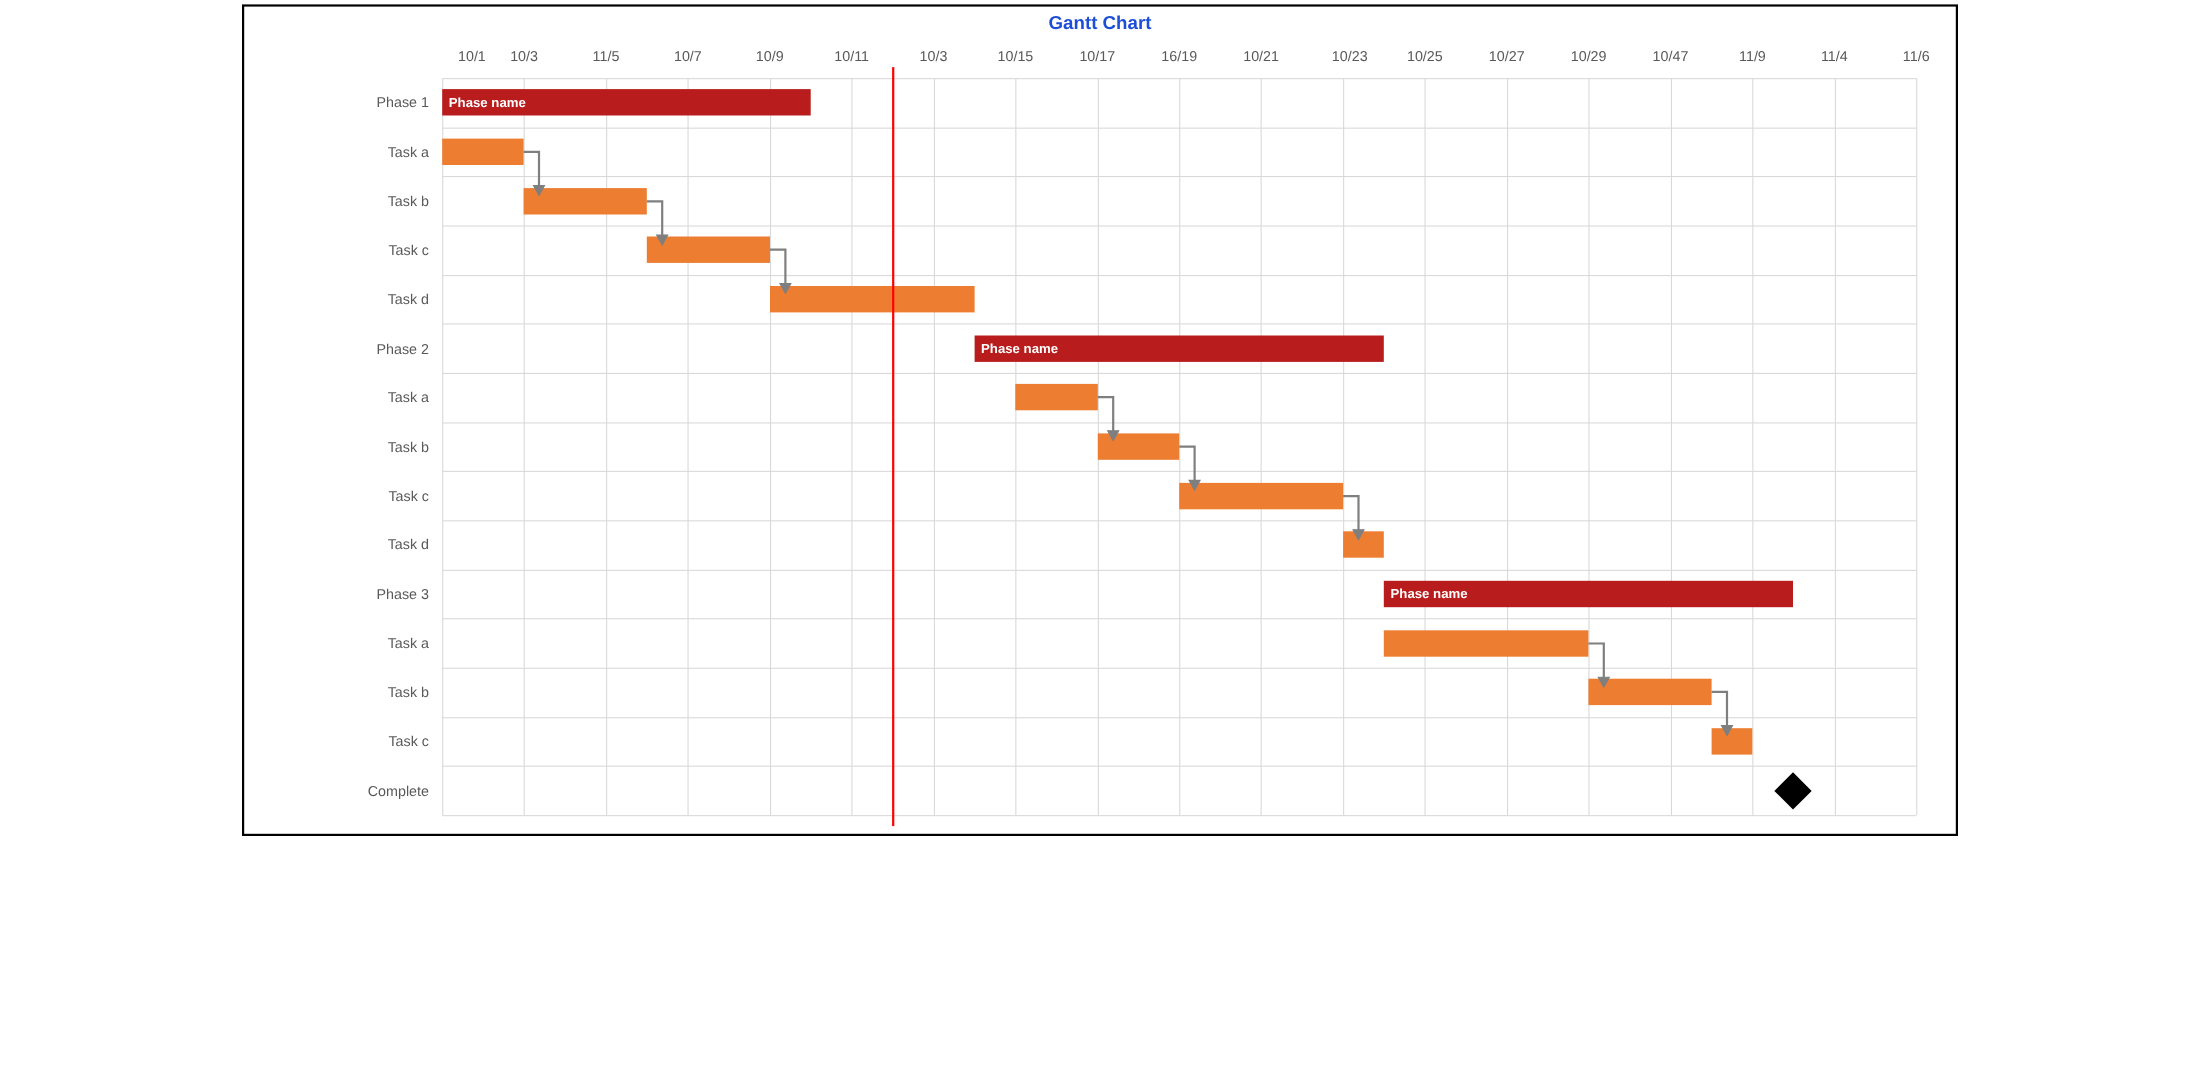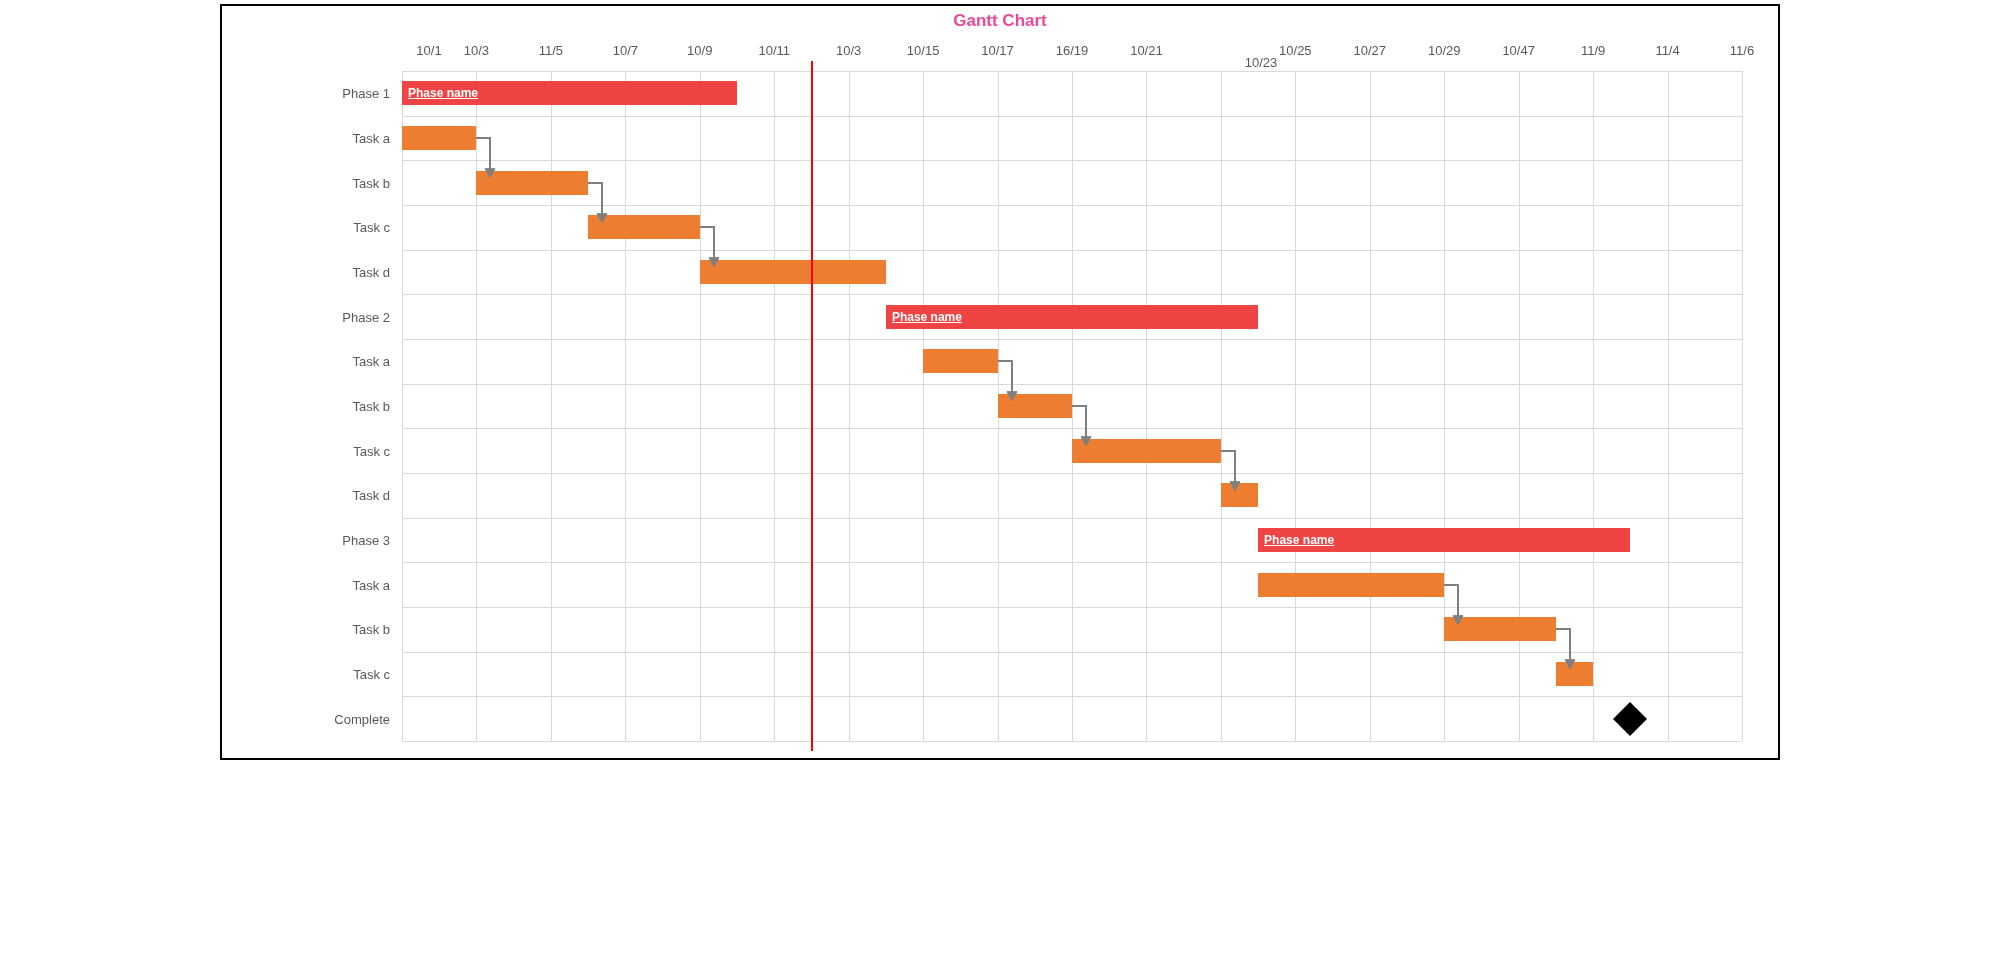--- a/index.html
+++ b/index.html
@@ -18,21 +18,21 @@
     box-sizing: border-box;
   }
   .title {
     position: absolute;
     top: 5px;
     left: 0;
     right: 0;
     text-align: center;
     font-weight: bold;
     font-size: 17px;
-    color: #ec4899;
+    color: #1d4ed8;
   }
   .plot {
     position: absolute;
     left: 180px;
     top: 65px;
     width: 1340px;
     height: 670px;
   }
   .x-tick-label {
     position: absolute;
@@ -79,21 +79,21 @@
     transform: translateY(-50%);
     box-sizing: border-box;
     font-size: 12px;
     font-weight: bold;
     color: #fff;
     display: flex;
     align-items: center;
     padding-left: 6px;
     z-index: 3;
   }
-  .bar.phase { background: #ef4444; text-decoration: underline; }
+  .bar.phase { background: #b91c1c; }
   .bar.task  { background: #ed7d31; }
   .dep {
     position: absolute;
     z-index: 4;
     stroke: #7f7f7f;
     fill: #7f7f7f;
     pointer-events: none;
   }
   .milestone {
     position: absolute;
@@ -126,21 +126,21 @@
       <div class="x-tick-label" style="left: 446.667px;">10/3</div>
       <div class="vgrid" style="left: 521.111px;"></div>
       <div class="x-tick-label" style="left: 521.111px;">10/15</div>
       <div class="vgrid" style="left: 595.556px;"></div>
       <div class="x-tick-label" style="left: 595.556px;">10/17</div>
       <div class="vgrid" style="left: 670px;"></div>
       <div class="x-tick-label" style="left: 670px;">16/19</div>
       <div class="vgrid" style="left: 744.444px;"></div>
       <div class="x-tick-label" style="left: 744.444px;">10/21</div>
       <div class="vgrid" style="left: 818.889px;"></div>
-      <div class="x-tick-label" style="left: 859px; margin-top: 12px;">10/23</div>
+      <div class="x-tick-label" style="left: 825px;">10/23</div>
       <div class="vgrid" style="left: 893.333px;"></div>
       <div class="x-tick-label" style="left: 893.333px;">10/25</div>
       <div class="vgrid" style="left: 967.778px;"></div>
       <div class="x-tick-label" style="left: 967.778px;">10/27</div>
       <div class="vgrid" style="left: 1042.22px;"></div>
       <div class="x-tick-label" style="left: 1042.22px;">10/29</div>
       <div class="vgrid" style="left: 1116.67px;"></div>
       <div class="x-tick-label" style="left: 1116.67px;">10/47</div>
       <div class="vgrid" style="left: 1191.11px;"></div>
       <div class="x-tick-label" style="left: 1191.11px;">11/9</div>

